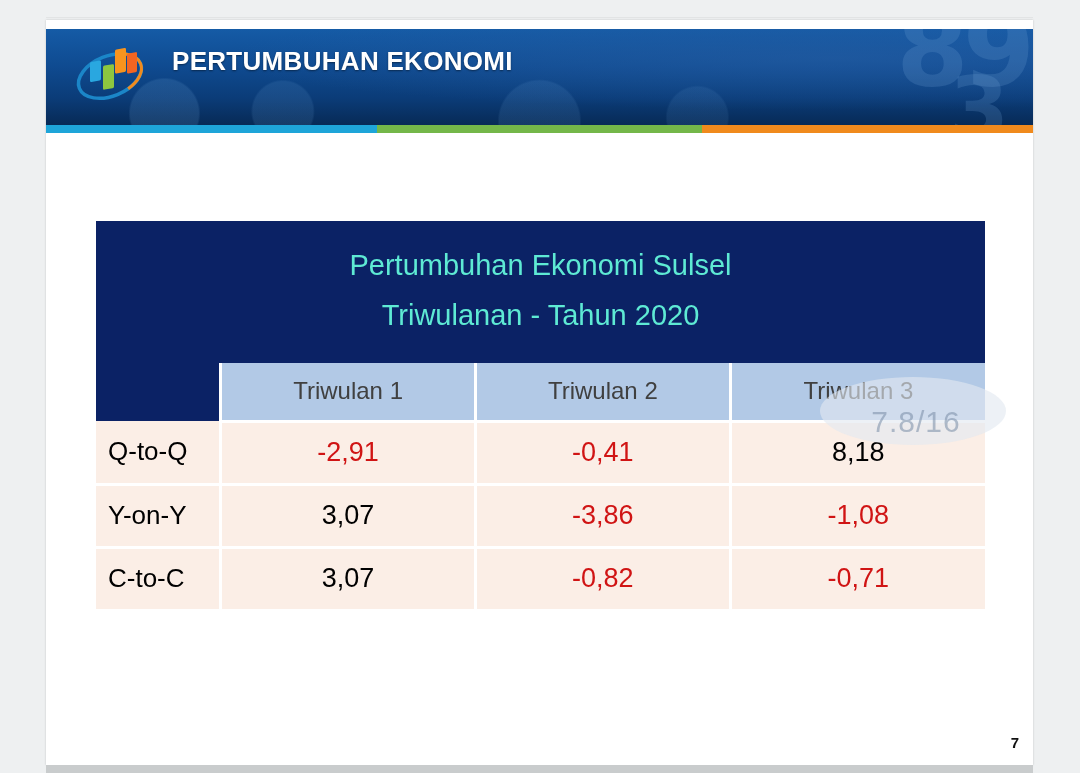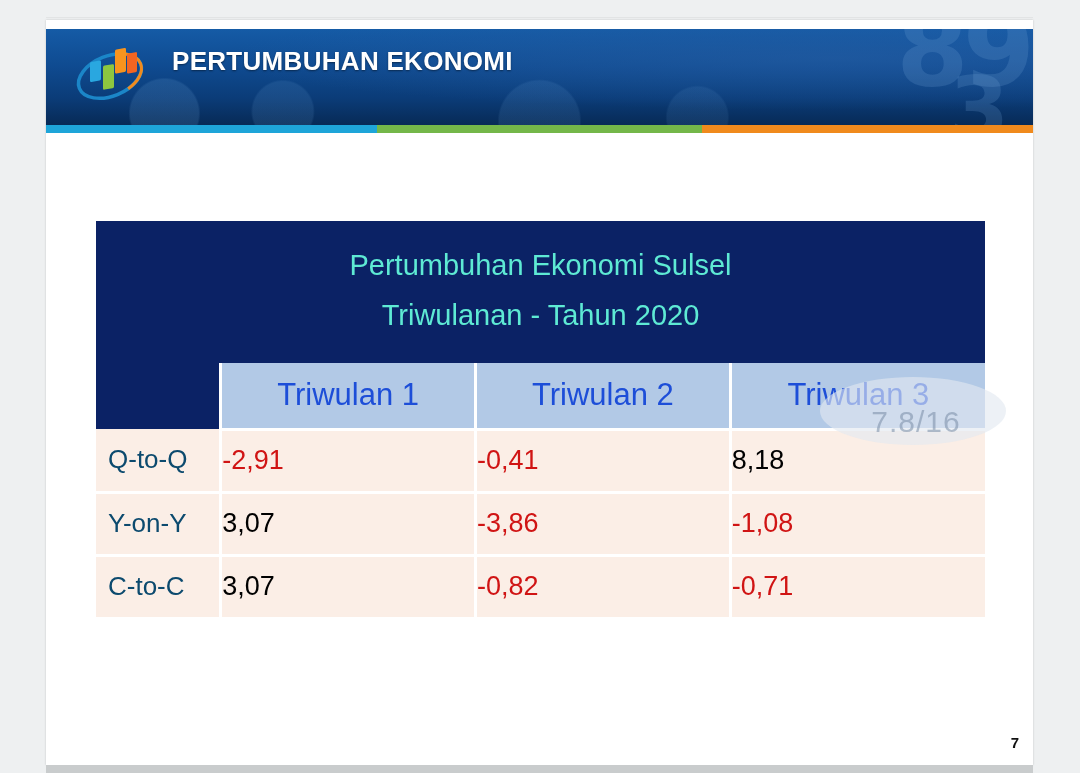--- a/index.html
+++ b/index.html
@@ -120,45 +120,45 @@
   }
   .title-cell .t-line { display:block; }
 
   
   .hdr-blank {
     background:#0b2265;
     border:none;
   }
   .hdr {
     background:#b2c9e6;
-    color:#1d4ed8;
-    font-size:31px;
+    color:#404040;
+    font-size:24px;
     font-weight:400;
     text-align:center;
     padding:14px 0 15px 0;
     border-left:3px solid #ffffff;
     border-bottom:3px solid #ffffff;
   }
 
   
   .rowlabel {
     background:#fbeee6;
-    color:#0c4a6e;
+    color:#000000;
     font-size:26px;
     font-weight:400;
     text-align:left;
     padding:14px 0 15px 12px;
     border-bottom:3px solid #ffffff;
     margin-top:35px;
   }
   .cell {
     background:#fbeee6;
     font-size:27px;
     font-weight:400;
-    text-align:left;
+    text-align:center;
     padding:14px 0 15px 0;
     border-left:3px solid #ffffff;
     border-bottom:3px solid #ffffff;
     color:#000000;
   }
   .cell.neg { color:#d01414; }
 
   
   .watermark {
     position:absolute;

